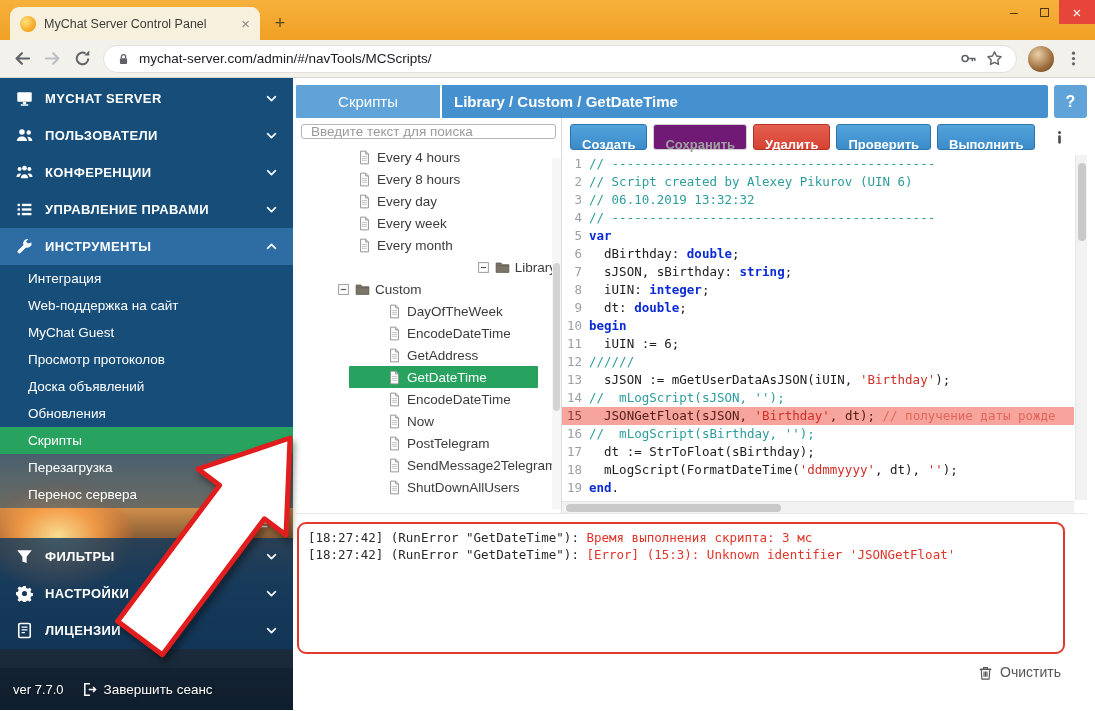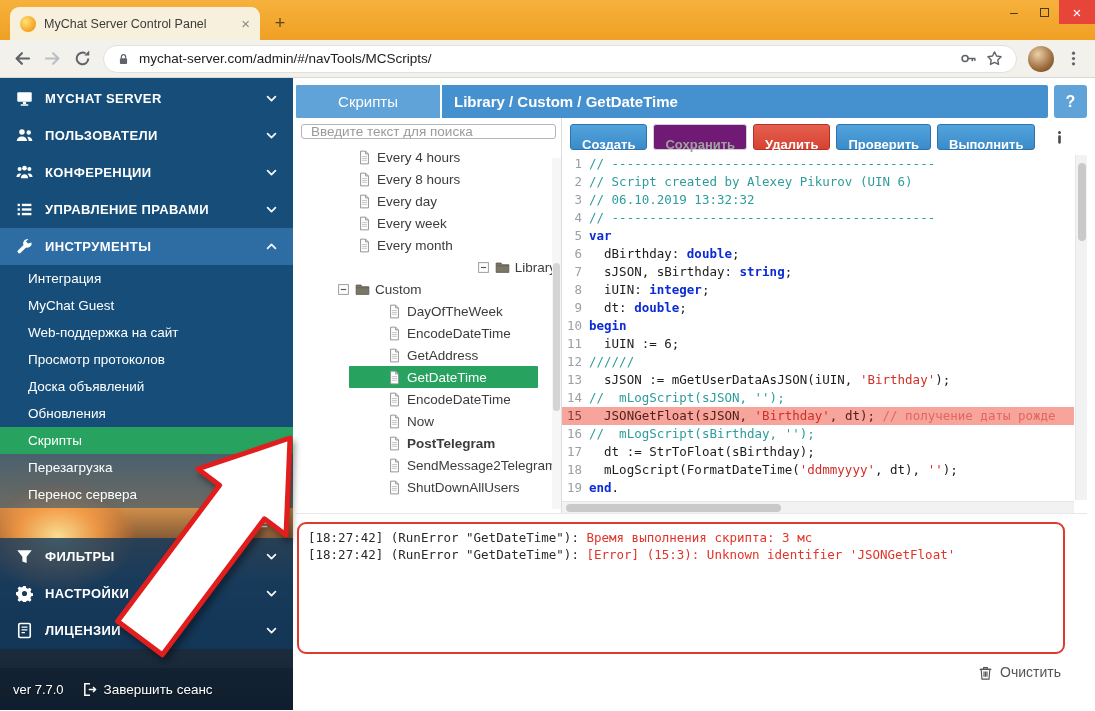--- a/index.html
+++ b/index.html
@@ -258,22 +258,22 @@
             <span class="si-label">ИНСТРУМЕНТЫ</span>
             <span class="si-chev">
               <svg viewBox="0 0 16 16" fill="none" stroke="currentColor" stroke-width="2.2" stroke-linecap="round" stroke-linejoin="round">
                 <path d="M3.2 10.2 8 5.4l4.8 4.8"></path>
               </svg>
             </span>
           </div>
         </div>
       <div id="tools-submenu">
           <div class="sub-item">Интеграция</div>
+          <div class="sub-item">Web-поддержка на сайт</div>
           <div class="sub-item">MyChat Guest</div>
-          <div class="sub-item">Web-поддержка на сайт</div>
           <div class="sub-item">Просмотр протоколов</div>
           <div class="sub-item">Доска объявлений</div>
           <div class="sub-item">Обновления</div>
           <div class="sub-item selected">Скрипты</div>
           <div class="sub-item faded">Перезагрузка</div>
           <div class="sub-item faded">Перенос сервера</div>
         </div>
       <div class="forum-row">
         <span>Форум</span>
         <span class="f-ham">
@@ -485,21 +485,21 @@
             <div class="tree-row" style="padding-left: 86px;">
               <span class="tr-ico">
                 <svg viewBox="0 0 16 16">
                   <path d="M3.8 1.2h5.4l3 3v10.6H3.8z" fill="#fdfdfd" stroke="#909090" stroke-width="1"></path>
                   <path d="M9.2 1.2v3h3" fill="none" stroke="#909090" stroke-width="1"></path>
                   <path d="M5.4 7h5.2M5.4 9h5.2M5.4 11h5.2" stroke="#c2c2c2" stroke-width="1" fill="none"></path>
                 </svg>
               </span>
               <span class="tr-label">Now</span>
             </div>
-            <div class="tree-row" style="padding-left: 86px; font-weight: bold;">
+            <div class="tree-row" style="padding-left: 86px;">
               <span class="tr-ico">
                 <svg viewBox="0 0 16 16">
                   <path d="M3.8 1.2h5.4l3 3v10.6H3.8z" fill="#fdfdfd" stroke="#909090" stroke-width="1"></path>
                   <path d="M9.2 1.2v3h3" fill="none" stroke="#909090" stroke-width="1"></path>
                   <path d="M5.4 7h5.2M5.4 9h5.2M5.4 11h5.2" stroke="#c2c2c2" stroke-width="1" fill="none"></path>
                 </svg>
               </span>
               <span class="tr-label">PostTelegram</span>
             </div>
             <div class="tree-row" style="padding-left: 86px;">

